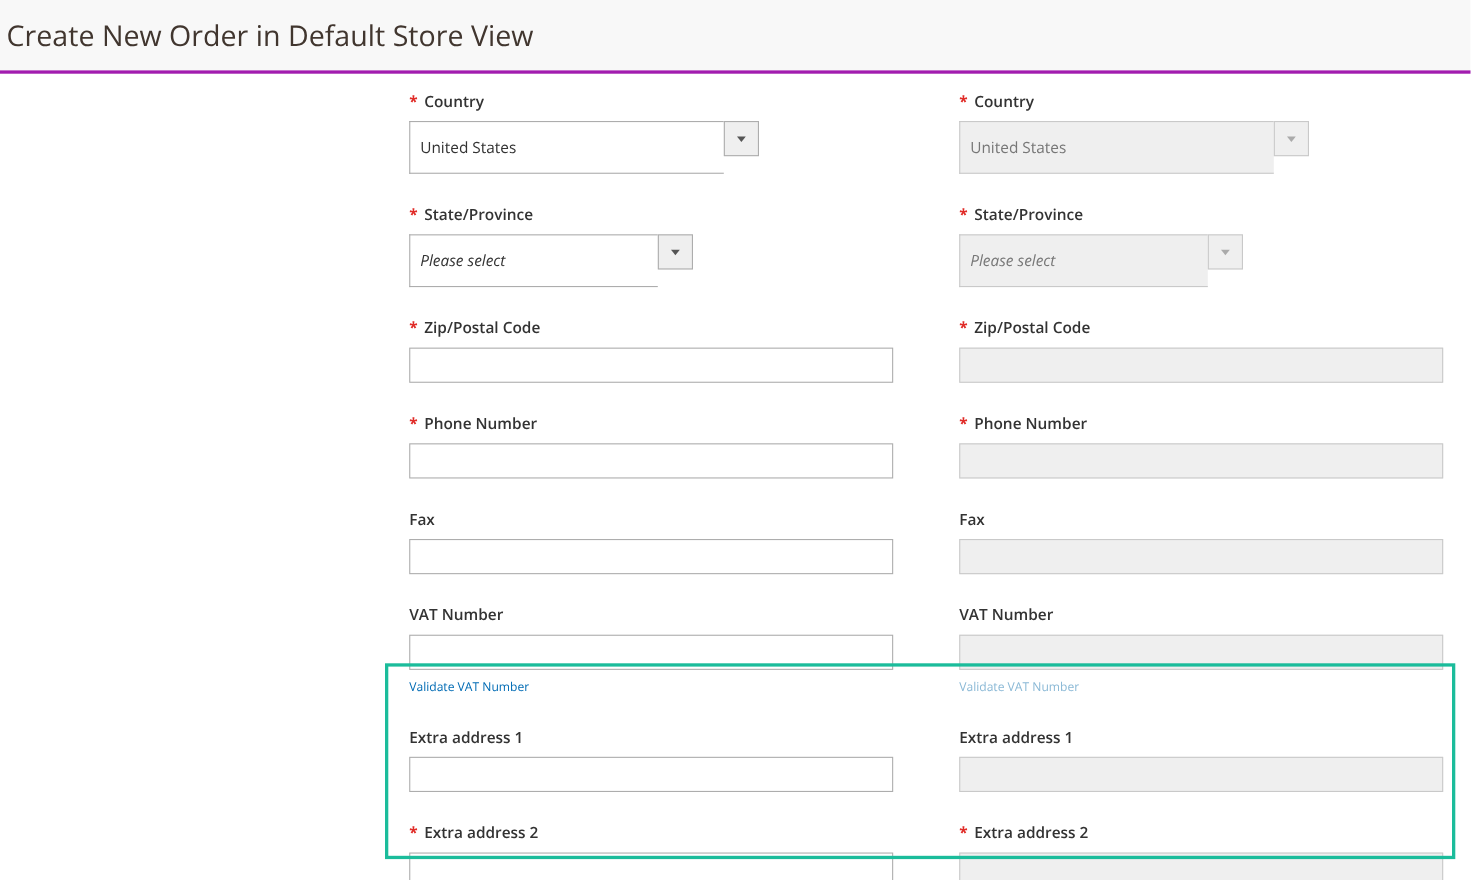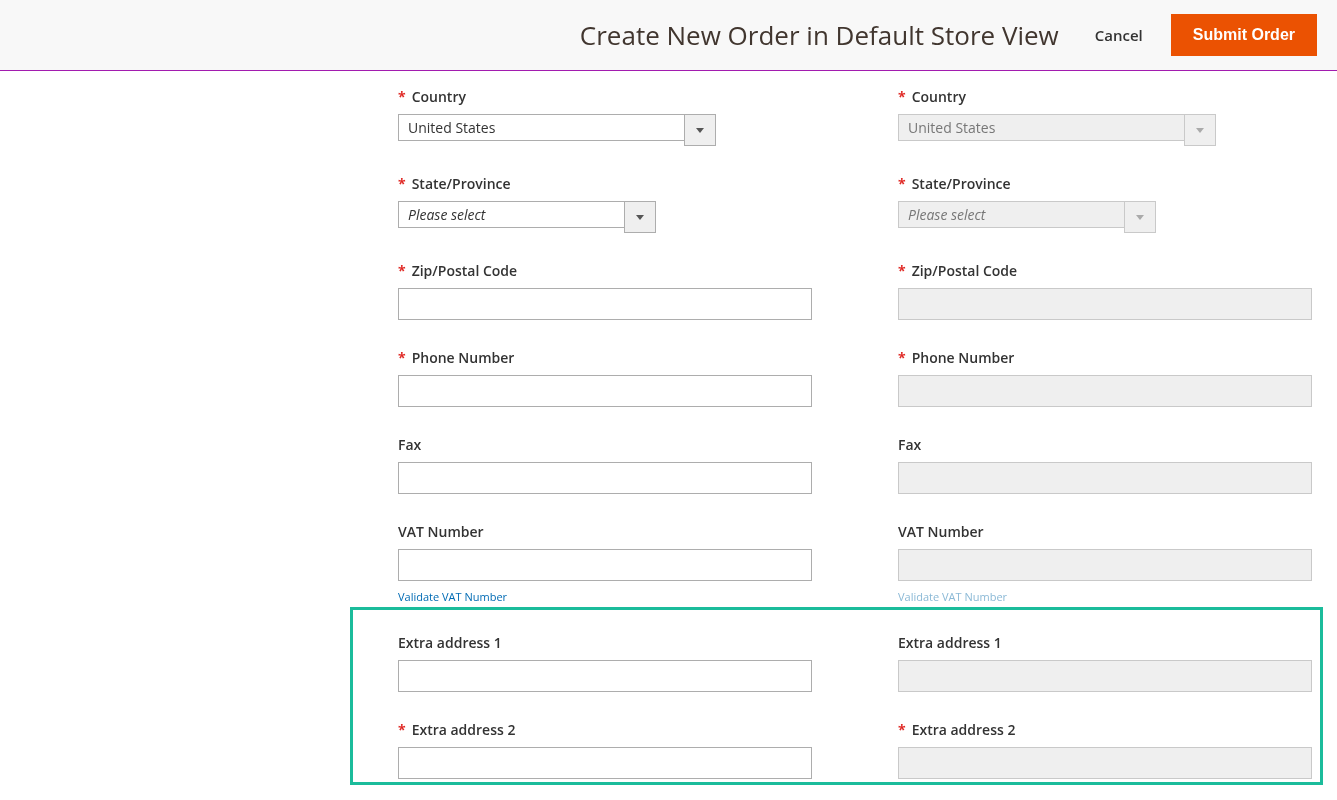--- a/index.html
+++ b/index.html
@@ -5,25 +5,25 @@
   * { box-sizing: border-box; }
   body {
     margin: 0;
     font-family: -apple-system, BlinkMacSystemFont, "Segoe UI", "Open Sans", Helvetica, Arial, sans-serif;
     font-size: 14px;
     color: #333;
     background: #fff;
   }
   .header {
     background: #f8f8f8;
-    border-bottom: 1px solid #a21caf;
+    border-bottom: 3px solid #a21caf;
     padding: 14px 20px 14px 6px;
     display: flex;
     align-items: center;
-    justify-content: flex-end;
+    justify-content: space-between;
     gap: 36px;
   }
   .page-title {
     font-size: 26px;
     font-weight: 400;
     color: #41362f;
     margin: 0;
   }
   .header-actions {
     display: flex;
@@ -58,21 +58,20 @@
     flex: 0 0 372px;
   }
   .col {
     width: 440px;
     flex: 0 0 440px;
     margin-right: 60px;
   }
   .col:last-child { margin-right: 0; }
   .field {
     margin-bottom: 28px;
-    margin-left: 26px;
   }
   .field-label {
     display: block;
     font-weight: 600;
     font-size: 14px;
     color: #333;
     margin-bottom: 8px;
   }
   .req::before {
     content: "*";
@@ -96,21 +95,21 @@
   }
   .select-wrap.full { width: 318px; }
   .select-wrap.narrow { width: 258px; font-style: italic; }
   .select-body {
     flex: 1;
     border: 1px solid #adadad;
     border-right: none;
     padding: 6px 9px;
     background: #fff;
     font-size: 14px;
-    height: 27px;
+    height: 48px;
     display: flex;
     align-items: center;
   }
   .select-caret {
     width: 32px;
     height: 32px;
     border: 1px solid #adadad;
     background: #efefef;
     display: flex;
     align-items: center;
@@ -145,24 +144,20 @@
     position: absolute;
     border: 3px solid #1bbc9b;
     pointer-events: none;
   }
 </style>
 </head>
 <body>
 
 <div class="header">
   <h1 class="page-title">Create New Order in Default Store View</h1>
-  <div class="header-actions">
-    <span class="cancel-link">Cancel</span>
-    <button class="submit-btn">Submit Order</button>
-  </div>
 </div>
 
 <div class="content">
   <div class="form-columns">
     <div class="left-pad"></div>
 
     <div class="col">
 
       <div class="field">
         <label class="field-label req">Country</label>

